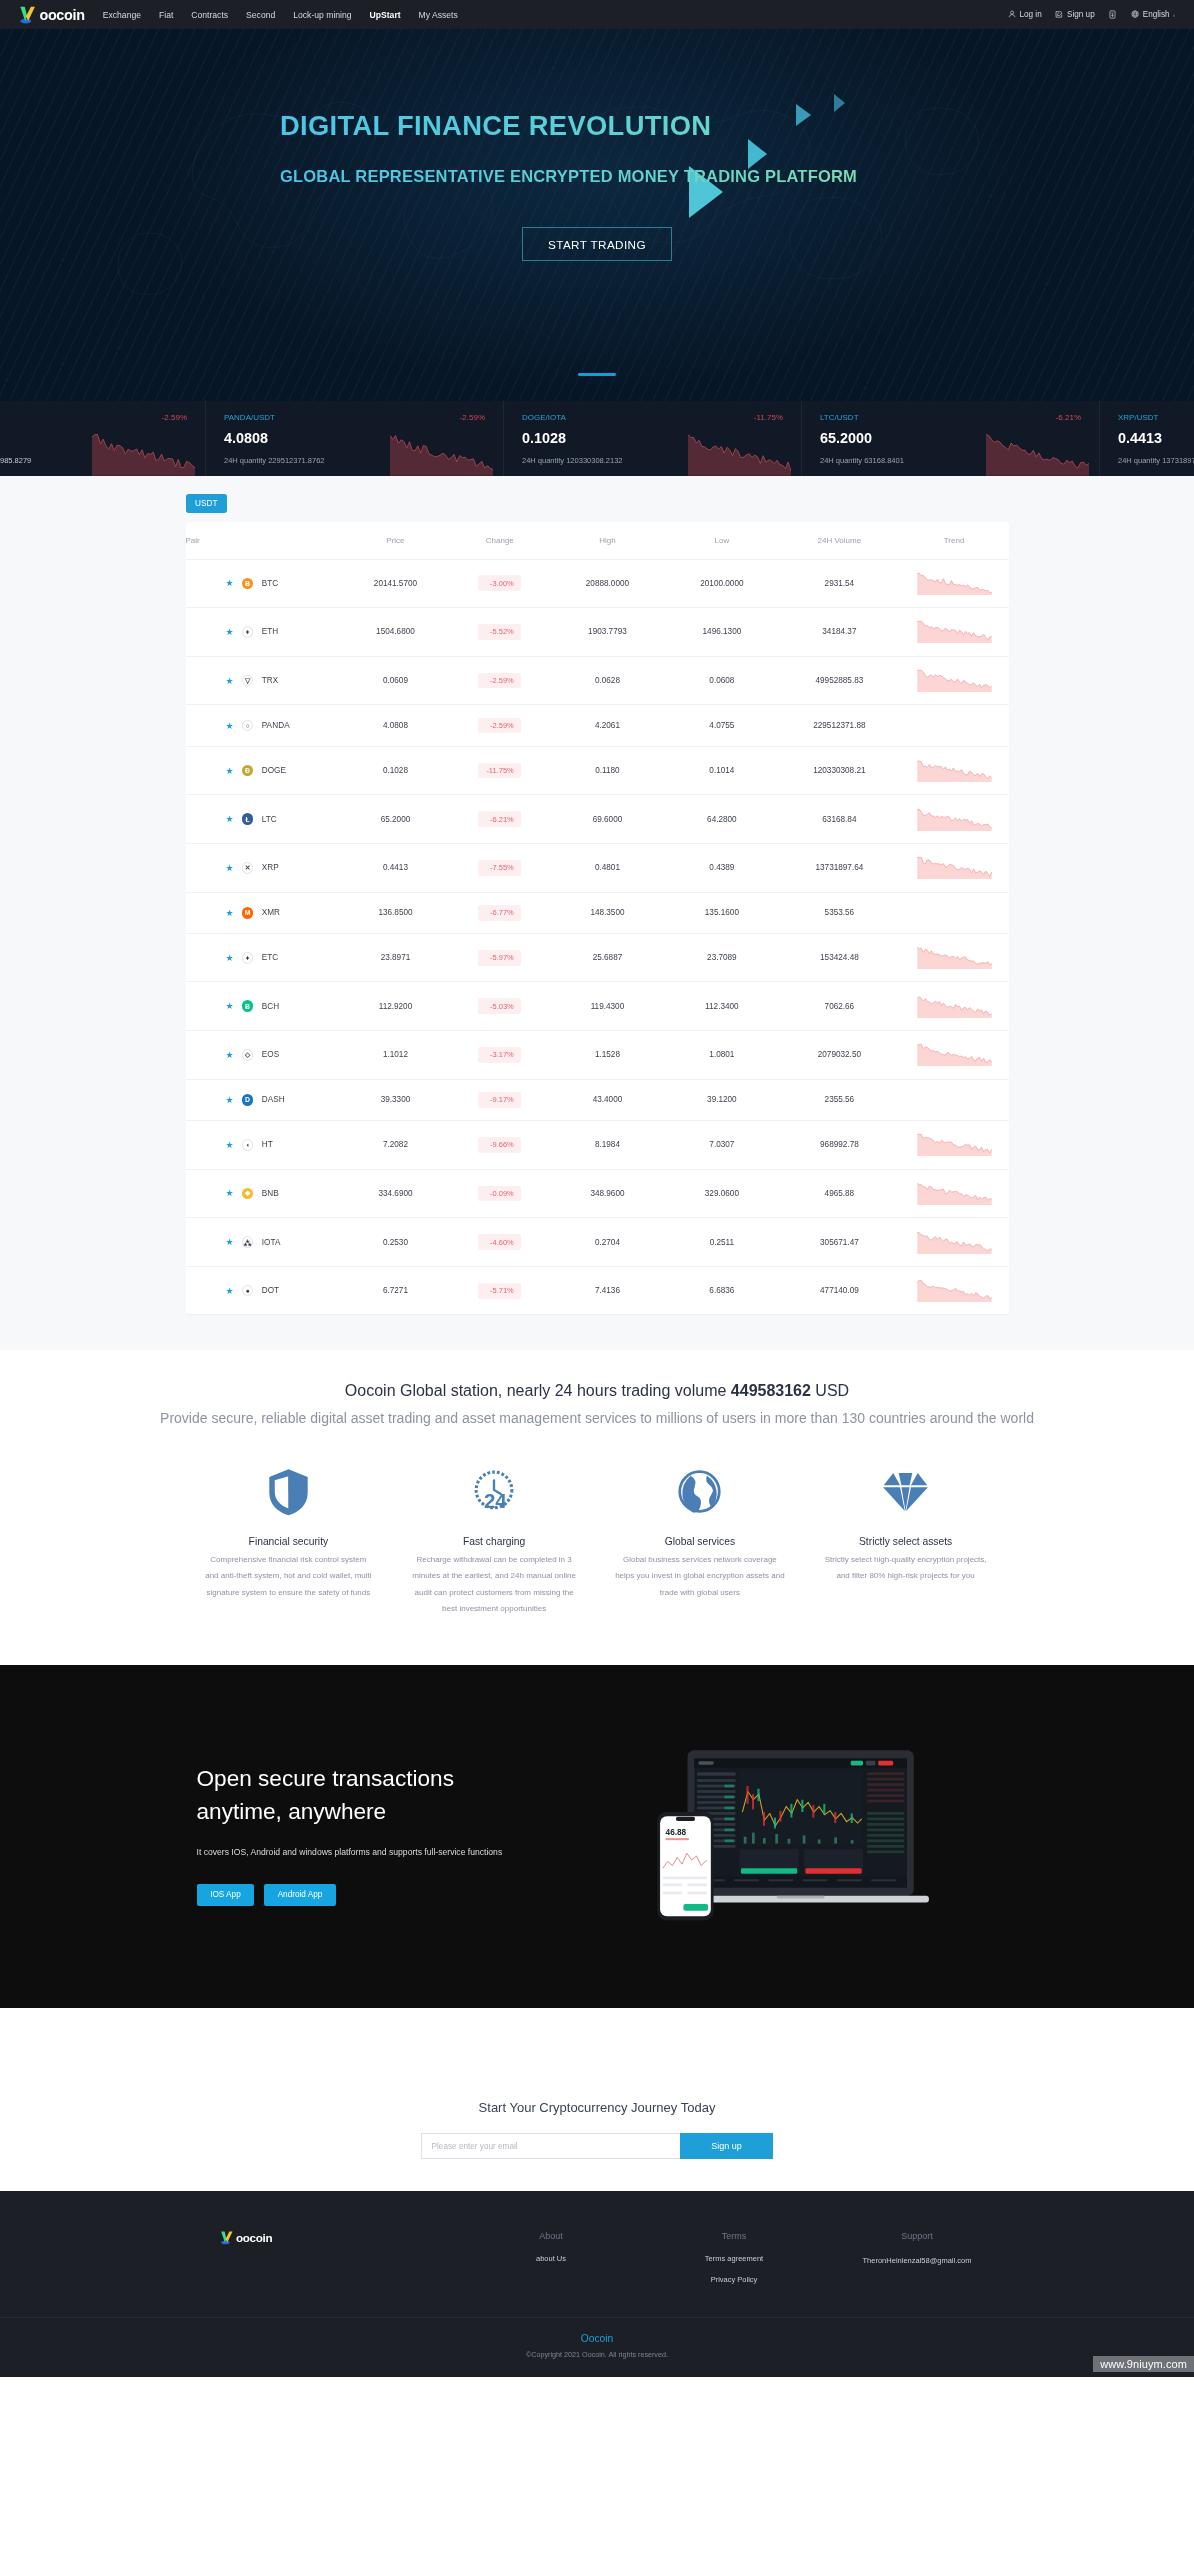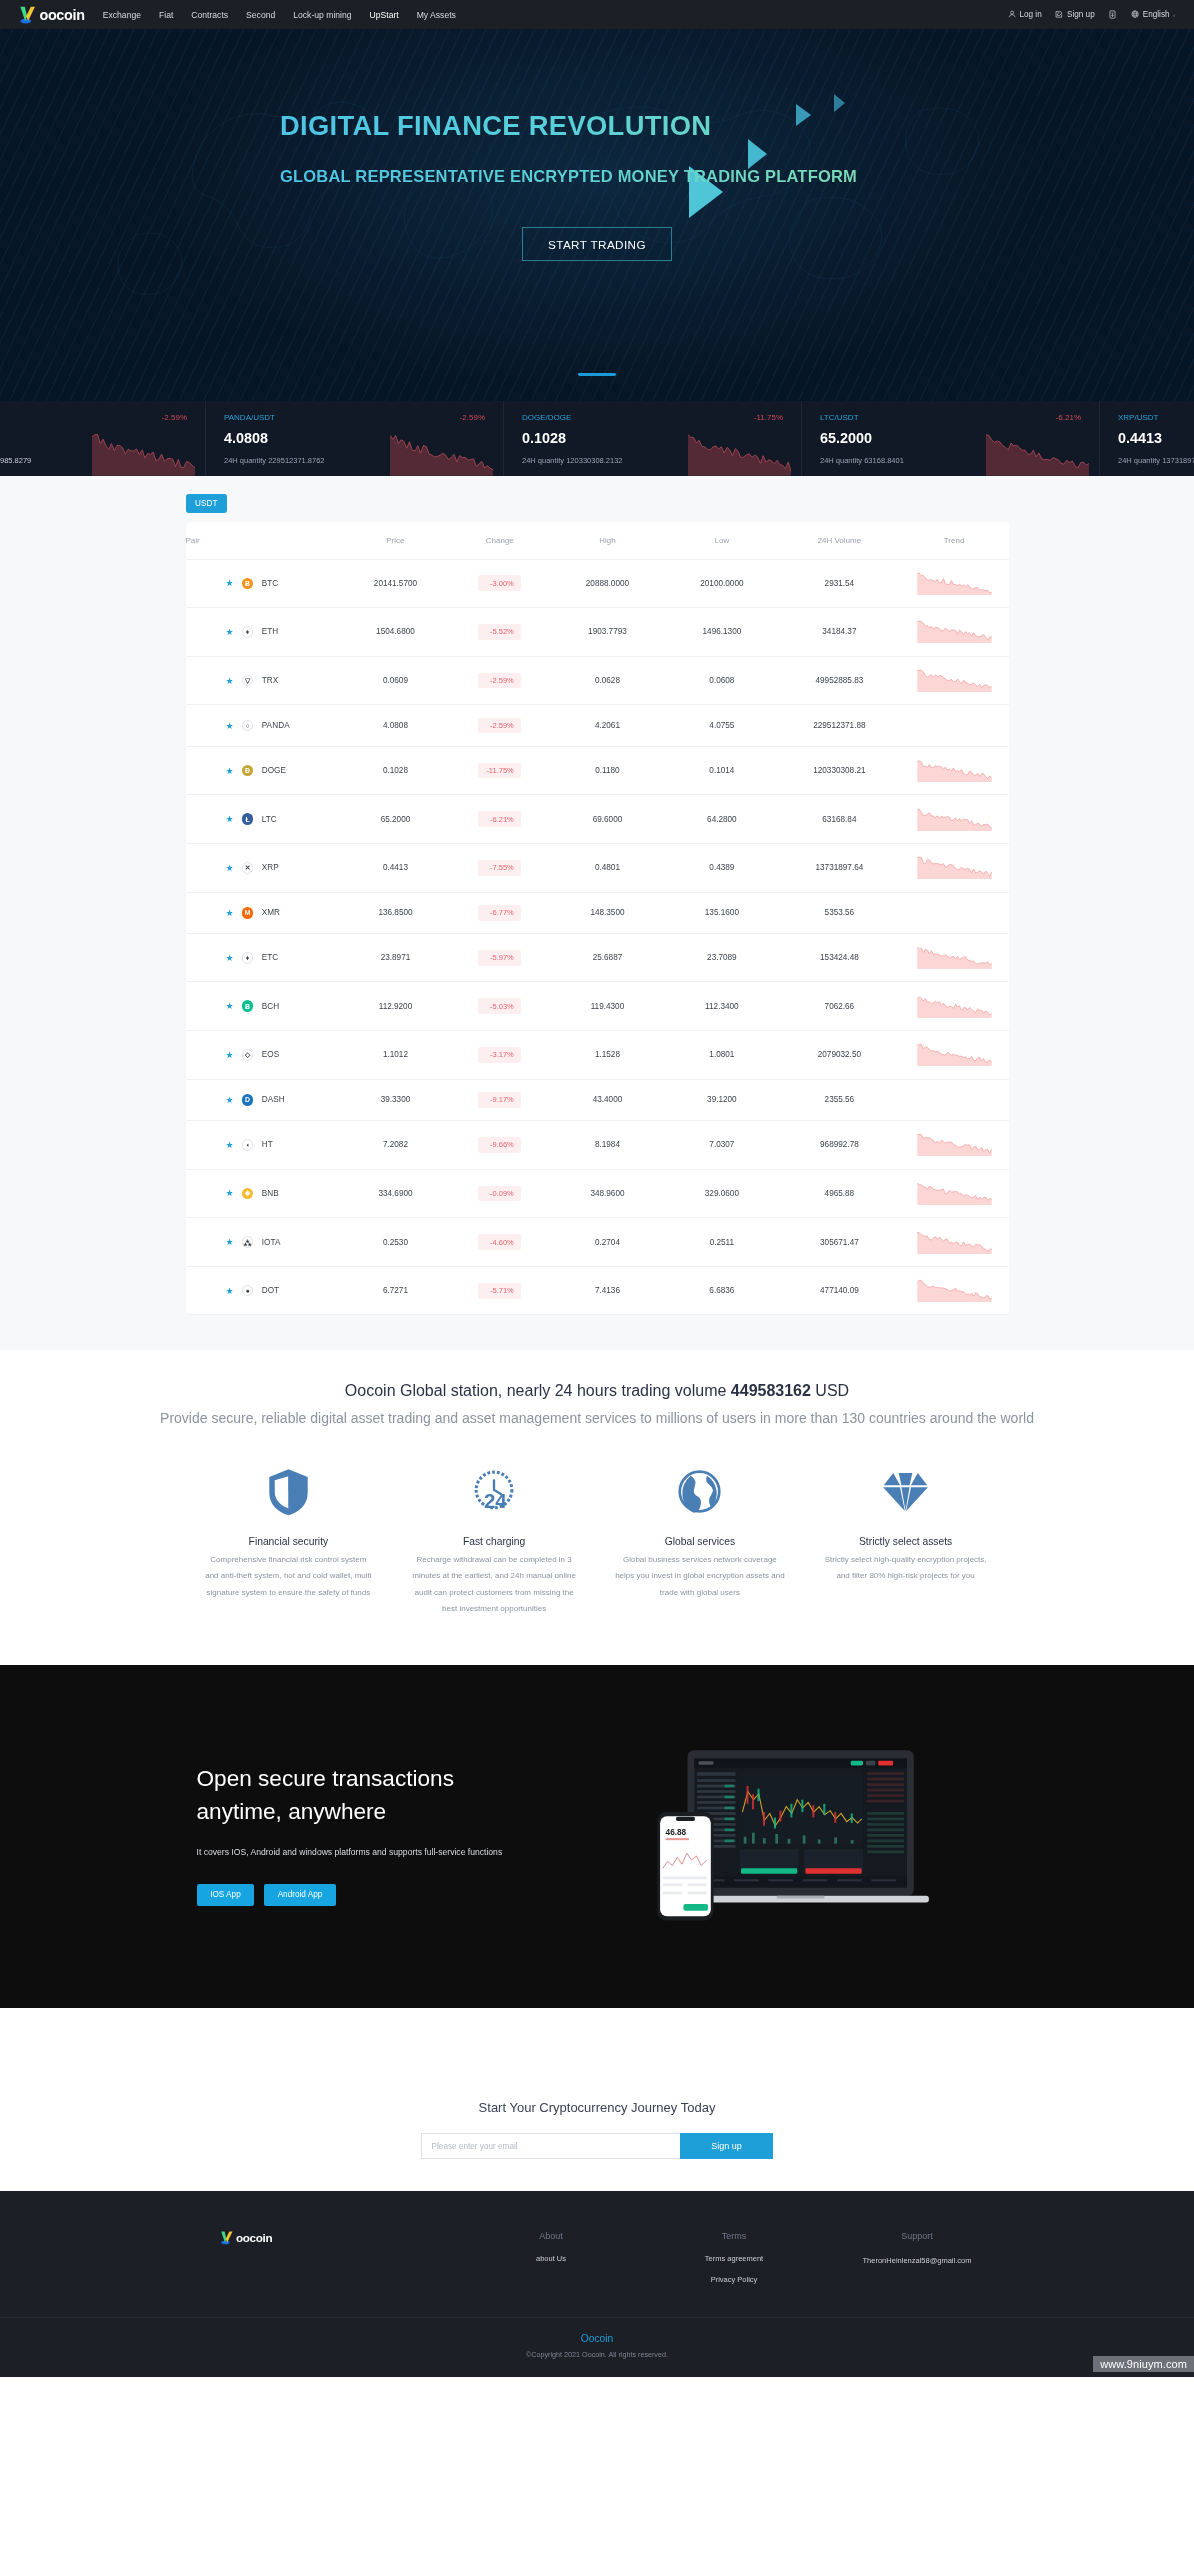--- a/index.html
+++ b/index.html
@@ -24,21 +24,21 @@
     z-index: 20;
   }
   .brand { display: flex; align-items: center; gap: 1.4px; margin-right: 18px; }
   .brand-mark { width: 19px; height: 18px; position: relative; }
   .brand-mark svg { display:block; }
   .brand-text { color: #fff; font-size: 14.4px; font-weight: 700; letter-spacing: -0.3px; }
   .nav-links { display: flex; gap: 18px; }
   .nav-links a {
     color: #d7dae1; font-size: 8.6px; text-decoration: none; white-space: nowrap;
   }
-  .nav-links a.active { color: #ffffff; font-weight: 400; }
+  .nav-links a.active { color: #ffffff; font-weight: 700; }
   .nav-right { margin-left: auto; display: flex; align-items: center; gap: 13.7px; }
   .nav-right .item { display: flex; align-items: center; gap: 3.4px; color: #d7dae1; font-size: 8.2px; cursor: pointer; }
   .nav-right .item svg { display:block; }
   .chev { font-size: 6.2px; color: #8d93a0; }
 
   
   .hero {
     height: 372px;
     background: #071626;
     position: relative;
@@ -294,21 +294,21 @@
         <div class="tick-pair">PANDA/USDT</div>
         <div class="tick-chg">-2.59%</div>
         <div class="tick-price">4.0808</div>
         <div class="tick-qty">24H quantity 229512371.8762</div>
         <div class="tick-spark"><svg width="103" height="43" viewBox="0 0 150 62">
             <polygon points="0,62 0.0,3.2 4.1,8.9 8.1,3.3 12.2,14.6 16.2,9.5 20.3,12.0 24.3,21.8 28.4,12.4 32.4,24.9 36.5,25.6 40.5,18.3 44.6,29.0 48.6,17.9 52.7,19.2 56.8,30.0 60.8,31.9 64.9,34.5 68.9,33.7 73.0,32.1 77.0,29.0 81.1,32.1 85.1,38.0 89.2,35.5 93.2,30.8 97.3,41.7 101.4,32.5 105.4,35.5 109.5,35.0 113.5,39.4 117.6,38.3 121.6,37.4 125.7,48.1 129.7,44.8 133.8,40.9 137.8,50.7 141.9,47.2 145.9,51.2 150.0,52.9 150,62" fill="#8e3a45" opacity="0.55"></polygon>
             <polyline points="0.0,3.2 4.1,8.9 8.1,3.3 12.2,14.6 16.2,9.5 20.3,12.0 24.3,21.8 28.4,12.4 32.4,24.9 36.5,25.6 40.5,18.3 44.6,29.0 48.6,17.9 52.7,19.2 56.8,30.0 60.8,31.9 64.9,34.5 68.9,33.7 73.0,32.1 77.0,29.0 81.1,32.1 85.1,38.0 89.2,35.5 93.2,30.8 97.3,41.7 101.4,32.5 105.4,35.5 109.5,35.0 113.5,39.4 117.6,38.3 121.6,37.4 125.7,48.1 129.7,44.8 133.8,40.9 137.8,50.7 141.9,47.2 145.9,51.2 150.0,52.9" fill="none" stroke="#b04a55" stroke-width="1.2"></polyline>
           </svg></div>
       </div>
       <div class="tick">
-        <div class="tick-pair">DOGE/DOGE</div>
+        <div class="tick-pair">DOGE/IOTA</div>
         <div class="tick-chg">-11.75%</div>
         <div class="tick-price">0.1028</div>
         <div class="tick-qty">24H quantity 120330308.2132</div>
         <div class="tick-spark"><svg width="103" height="43" viewBox="0 0 150 62">
             <polygon points="0,62 0.0,2.0 4.1,6.1 8.1,6.2 12.2,13.9 16.2,10.3 20.3,19.2 24.3,19.9 28.4,23.3 32.4,24.6 36.5,19.9 40.5,18.5 44.6,23.2 48.6,19.4 52.7,28.8 56.8,20.6 60.8,24.3 64.9,32.6 68.9,22.5 73.0,26.4 77.0,35.6 81.1,34.6 85.1,31.6 89.2,29.9 93.2,35.3 97.3,31.8 101.4,34.7 105.4,43.9 109.5,32.7 113.5,42.2 117.6,38.8 121.6,40.0 125.7,44.3 129.7,39.4 133.8,45.8 137.8,46.8 141.9,51.4 145.9,42.0 150.0,55.3 150,62" fill="#8e3a45" opacity="0.55"></polygon>
             <polyline points="0.0,2.0 4.1,6.1 8.1,6.2 12.2,13.9 16.2,10.3 20.3,19.2 24.3,19.9 28.4,23.3 32.4,24.6 36.5,19.9 40.5,18.5 44.6,23.2 48.6,19.4 52.7,28.8 56.8,20.6 60.8,24.3 64.9,32.6 68.9,22.5 73.0,26.4 77.0,35.6 81.1,34.6 85.1,31.6 89.2,29.9 93.2,35.3 97.3,31.8 101.4,34.7 105.4,43.9 109.5,32.7 113.5,42.2 117.6,38.8 121.6,40.0 125.7,44.3 129.7,39.4 133.8,45.8 137.8,46.8 141.9,51.4 145.9,42.0 150.0,55.3" fill="none" stroke="#b04a55" stroke-width="1.2"></polyline>
           </svg></div>
       </div>
       <div class="tick">
         <div class="tick-pair">LTC/USDT</div>

